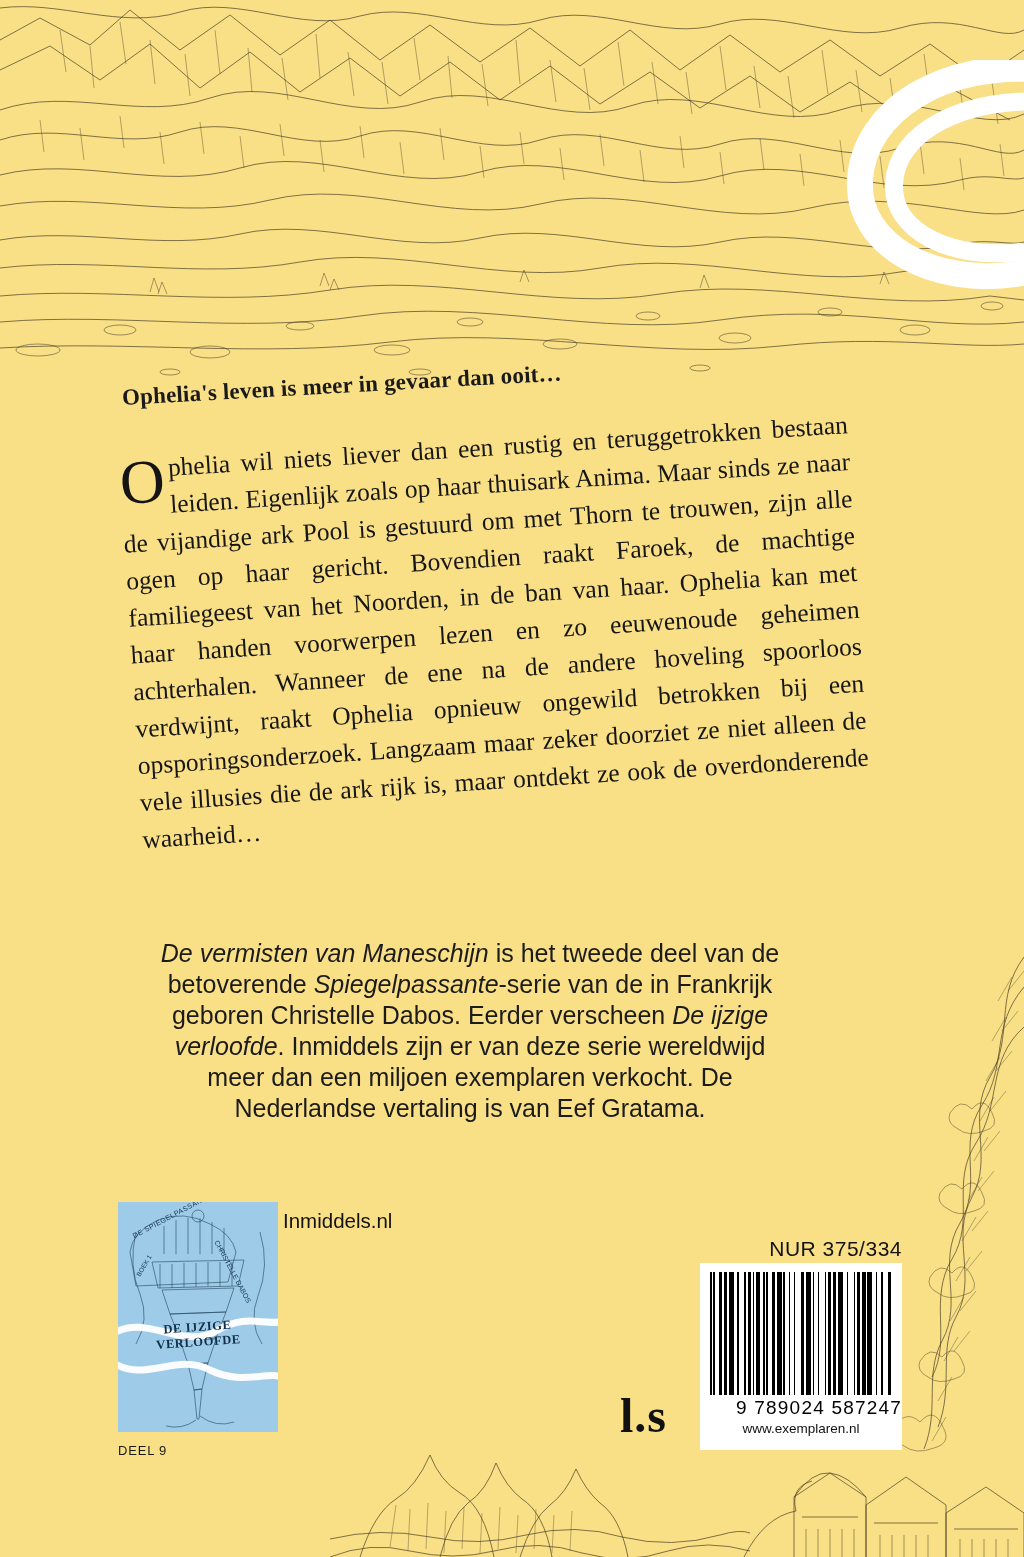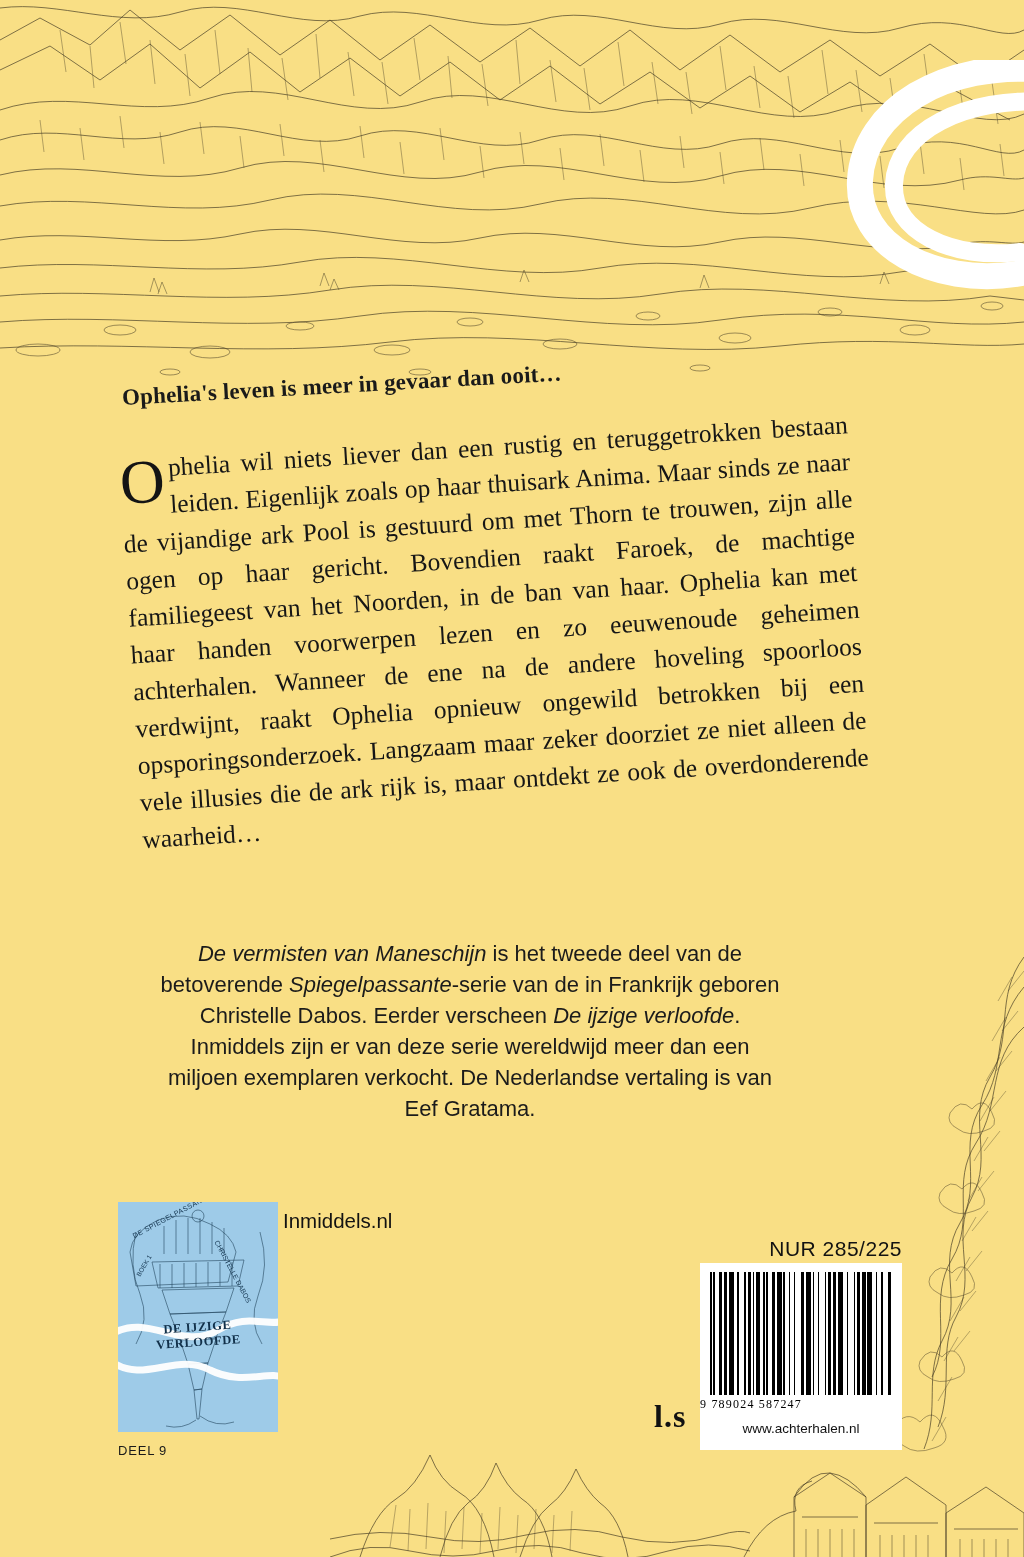--- a/index.html
+++ b/index.html
@@ -91,21 +91,21 @@
     color: #141414;
   }
 
   .series-note {
     position: absolute;
     left: 160px;
     top: 938px;
     width: 620px;
     text-align: center;
     font-family: "Liberation Sans", sans-serif;
-    font-size: 22px;
+    font-size: 25px;
     line-height: 31px;
     color: #1b1b1b;
   }
   .series-note i {
     font-style: italic;
   }
 
   
   .quote {
     position: absolute;
@@ -181,26 +181,25 @@
   }
 
   
   .publisher-logo {
     position: absolute;
     left: 620px;
     top: 1380px;
     width: 80px;
     height: 72px;
     font-family: "Liberation Serif", serif;
-    font-size: 32px;
+    font-size: 48px;
     font-weight: bold;
     color: #111;
     line-height: 72px;
     letter-spacing: 1px;
-    margin-left: 34px;
   }
 
   
   .nur {
     position: absolute;
     right: 122px;
     top: 1237px;
     font-family: "Liberation Sans", sans-serif;
     font-size: 21px;
     color: #121212;
@@ -228,23 +227,23 @@
   .barcode-bars span {
     display: block;
     background: #000;
     height: 100%;
   }
   .barcode-number {
     position: absolute;
     left: 0;
     top: 134px;
     width: 202px;
-    text-align: left;
-    font-family: Liberation Serif, serif;
-    font-size: 12px;
+    text-align: right;
+    font-family: Liberation Sans, sans-serif;
+    font-size: 19px;
     letter-spacing: 1.2px;
     color: #000;
   }
   .barcode-url {
     position: absolute;
     left: 0;
     top: 158px;
     width: 202px;
     text-align: center;
     font-family: "Liberation Sans", sans-serif;
@@ -392,21 +391,21 @@
       </svg>
       <div class="mc-top-label">DE SPIEGELPASSANTE</div>
       <div class="mc-author">CHRISTELLE DABOS</div>
       <div class="mc-sub">BOEK 1</div>
       <div class="mc-title">DE IJZIGE VERLOOFDE</div>
     </div>
     <div class="deel-label">DEEL 9</div>
 
     <div class="publisher-logo">l.s</div>
 
-    <div class="nur">NUR 285/225</div>
+    <div class="nur">NUR 375/334</div>
     <div class="barcode-box">
       <div class="barcode-bars" id="barcode-bars">
           <span style="width: 0.943396%;"></span>
           <span style="width: 0.943396%; background: transparent;"></span>
           <span style="width: 0.943396%;"></span>
           <span style="width: 1.88679%; background: transparent;"></span>
           <span style="width: 1.88679%;"></span>
           <span style="width: 0.943396%; background: transparent;"></span>
           <span style="width: 1.88679%;"></span>
           <span style="width: 0.943396%; background: transparent;"></span>
@@ -462,17 +461,17 @@
           <span style="width: 0.943396%; background: transparent;"></span>
           <span style="width: 2.83019%;"></span>
           <span style="width: 1.88679%; background: transparent;"></span>
           <span style="width: 0.943396%;"></span>
           <span style="width: 1.88679%; background: transparent;"></span>
           <span style="width: 0.943396%;"></span>
           <span style="width: 2.83019%; background: transparent;"></span>
           <span style="width: 1.88679%;"></span>
         </div>
       <div class="barcode-number">9 789024 587247</div>
-      <div class="barcode-url">www.achterhalen.nl</div>
+      <div class="barcode-url">www.exemplaren.nl</div>
     </div>
 
   </div>
 </div>
 
 </body></html>

